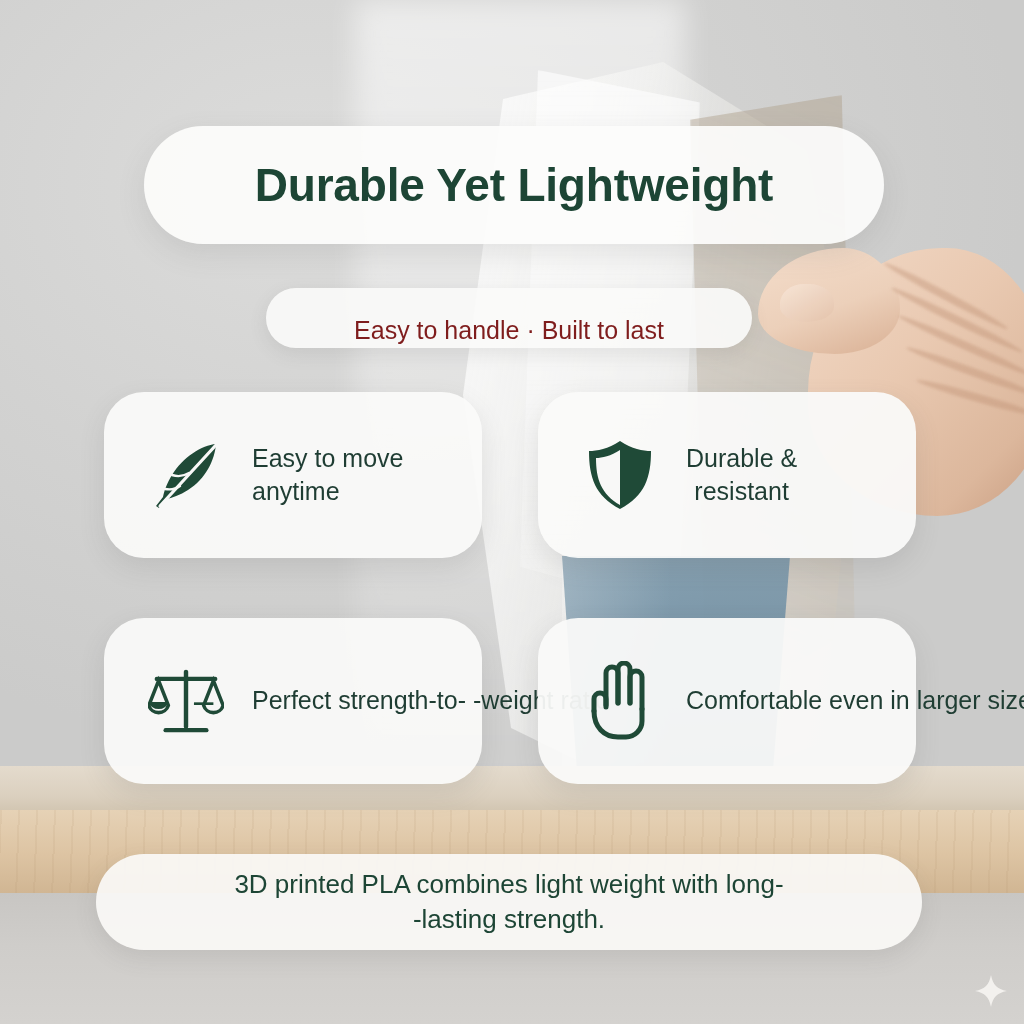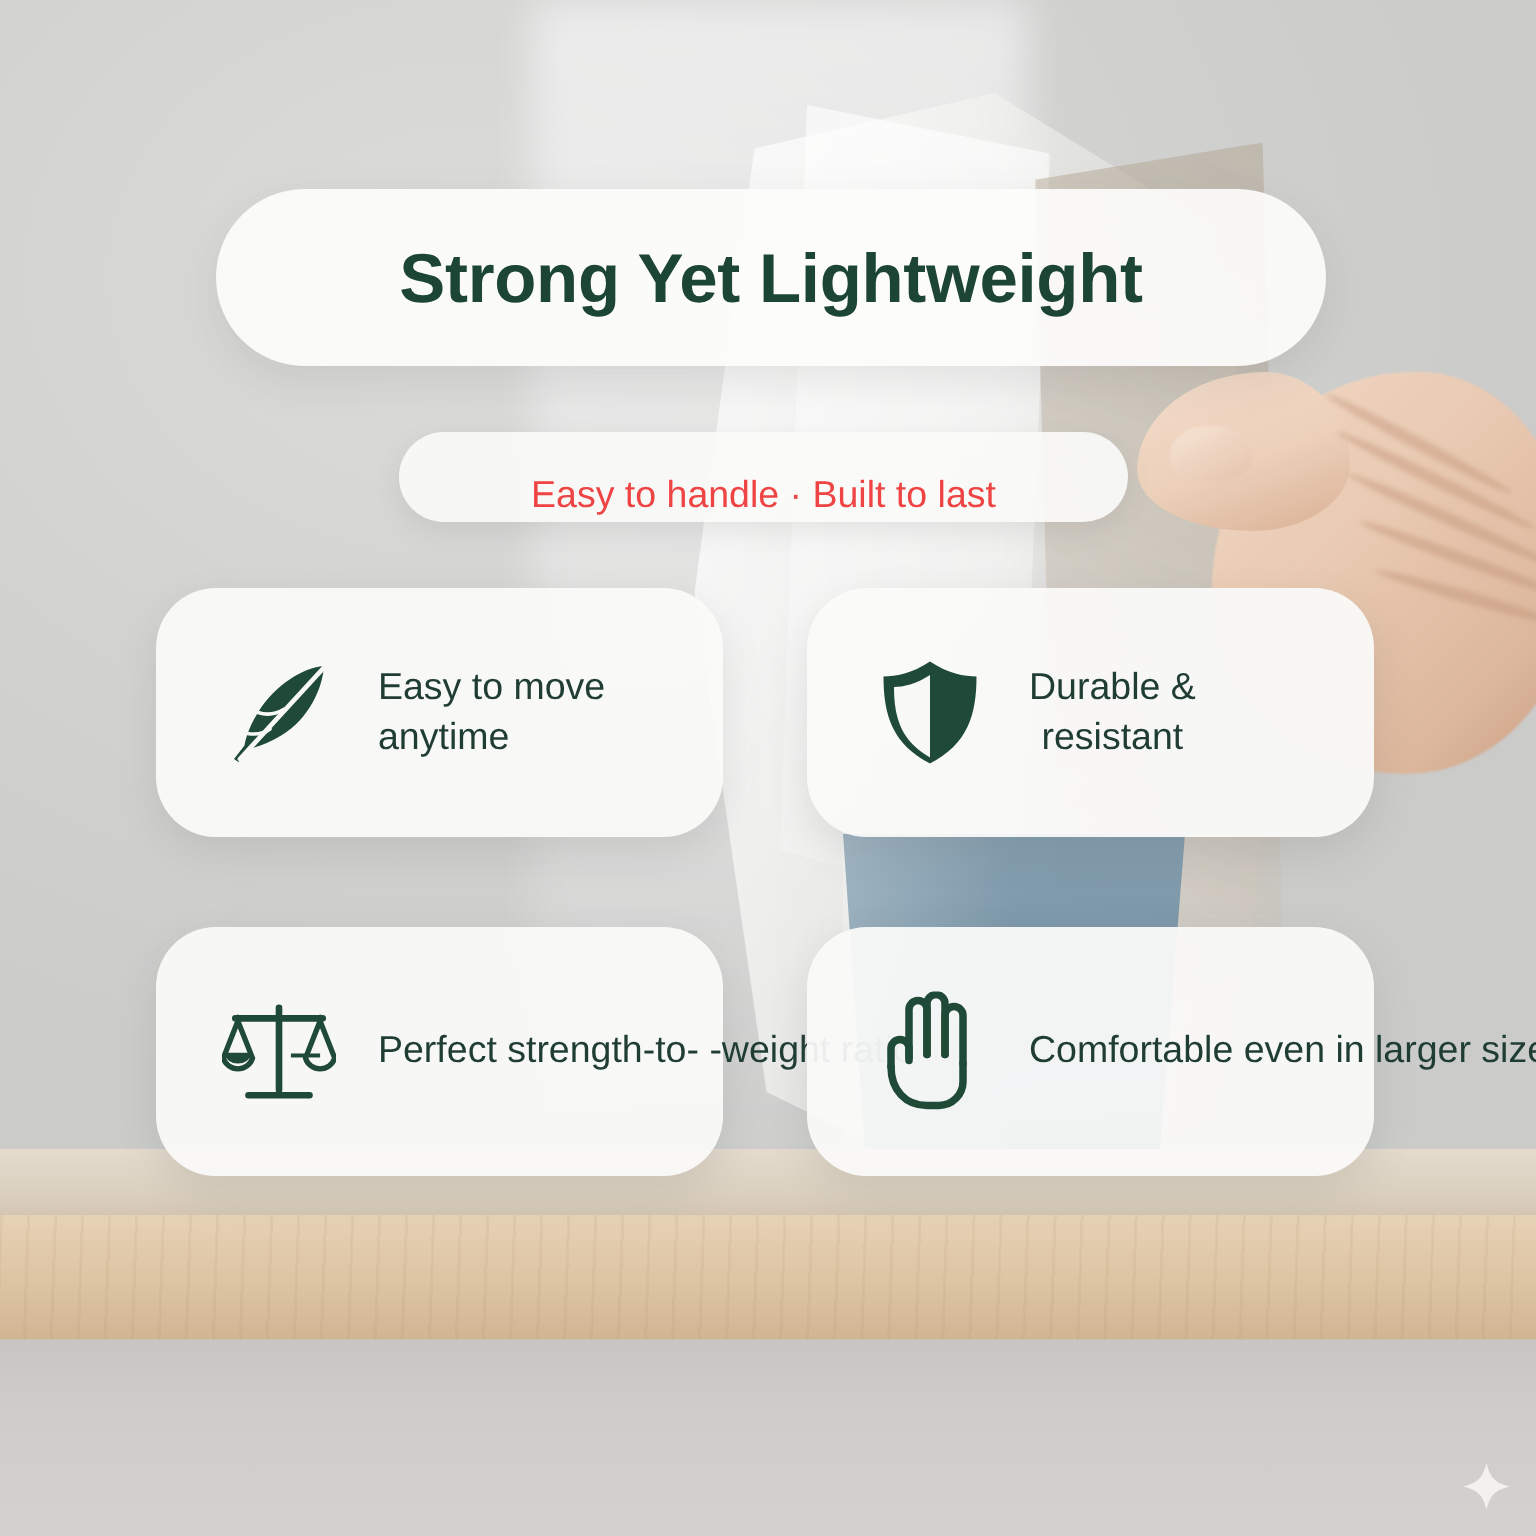--- a/index.html
+++ b/index.html
@@ -158,21 +158,21 @@
   .sub-pill {
     position: absolute;
     left: 266px; top: 288px; width: 486px; height: 60px;
     background: rgba(250,250,249,0.92);
     border-radius: 30px;
     box-shadow: 0 6px 18px rgba(90,90,90,0.12);
     display: flex; align-items: center; justify-content: center;
   }
   .sub-text {
     font-size: 25px;
-    color: #ef4444;
+    color: #7f1d1d;
     white-space: nowrap;
     margin-top: 24px;
   }
 
   .grid { position: absolute; left: 0; top: 4px; width: 1024px; height: 1024px; }
 
   .feature-card {
     position: absolute;
     width: 378px;
     height: 166px;
@@ -250,21 +250,21 @@
     <div class="crease" style="left:136px; top:110px; width:148px; height:8px; transform:rotate(24deg);"></div>
     <div class="crease" style="left:146px; top:136px; width:142px; height:8px; transform:rotate(20deg);"></div>
     <div class="crease" style="left:158px; top:162px; width:128px; height:8px; transform:rotate(16deg);"></div>
   </div>
 
   <div class="shelf-top"></div>
   <div class="shelf-front"></div>
   <div class="shelf-shadow"></div>
 
   <div class="hero-pill">
-    <div class="hero-title">Strong Yet Lightweight</div>
+    <div class="hero-title">Durable Yet Lightweight</div>
   </div>
 
   <div class="sub-pill">
     <div class="sub-text">Easy to handle · Built to last</div>
   </div>
 
   <div class="grid">
 
     <div class="feature-card card-1">
       <div class="feature-icon">
@@ -320,20 +320,24 @@
             <path d="M12 50 c0 16 10 26 24 26 h8 a16 16 0 0 0 16 -16 V48"></path>
           </g>
         </svg>
       </div>
       <div class="feature-label">Comfortable even
 in larger sizes</div>
     </div>
 
   </div>
 
+  <div class="footer-pill">
+    <div class="footer-text">3D printed PLA combines light weight with long-
+-lasting strength.</div>
+  </div>
 
   <div class="sparkle">
     <svg width="34" height="34" viewBox="0 0 34 34" aria-hidden="true">
       <path d="M17 1 C19 11 23 15 33 17 C23 19 19 23 17 33 C15 23 11 19 1 17 C11 15 15 11 17 1 z" fill="#f4f2ef" opacity="0.95"></path>
     </svg>
   </div>
 
 </div>
 
 </body></html>

